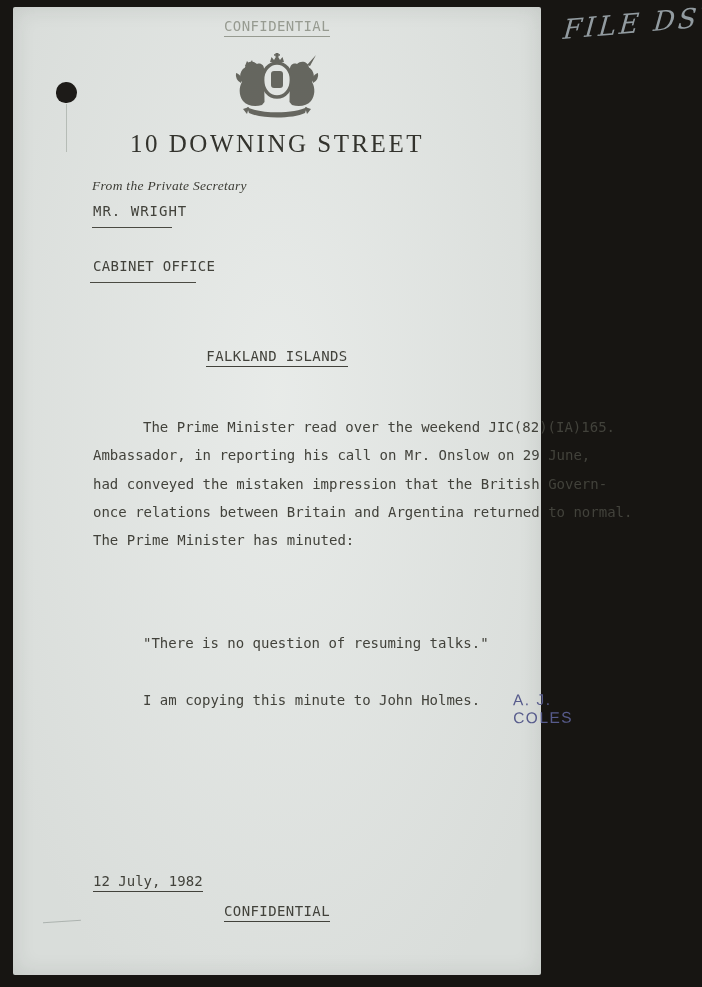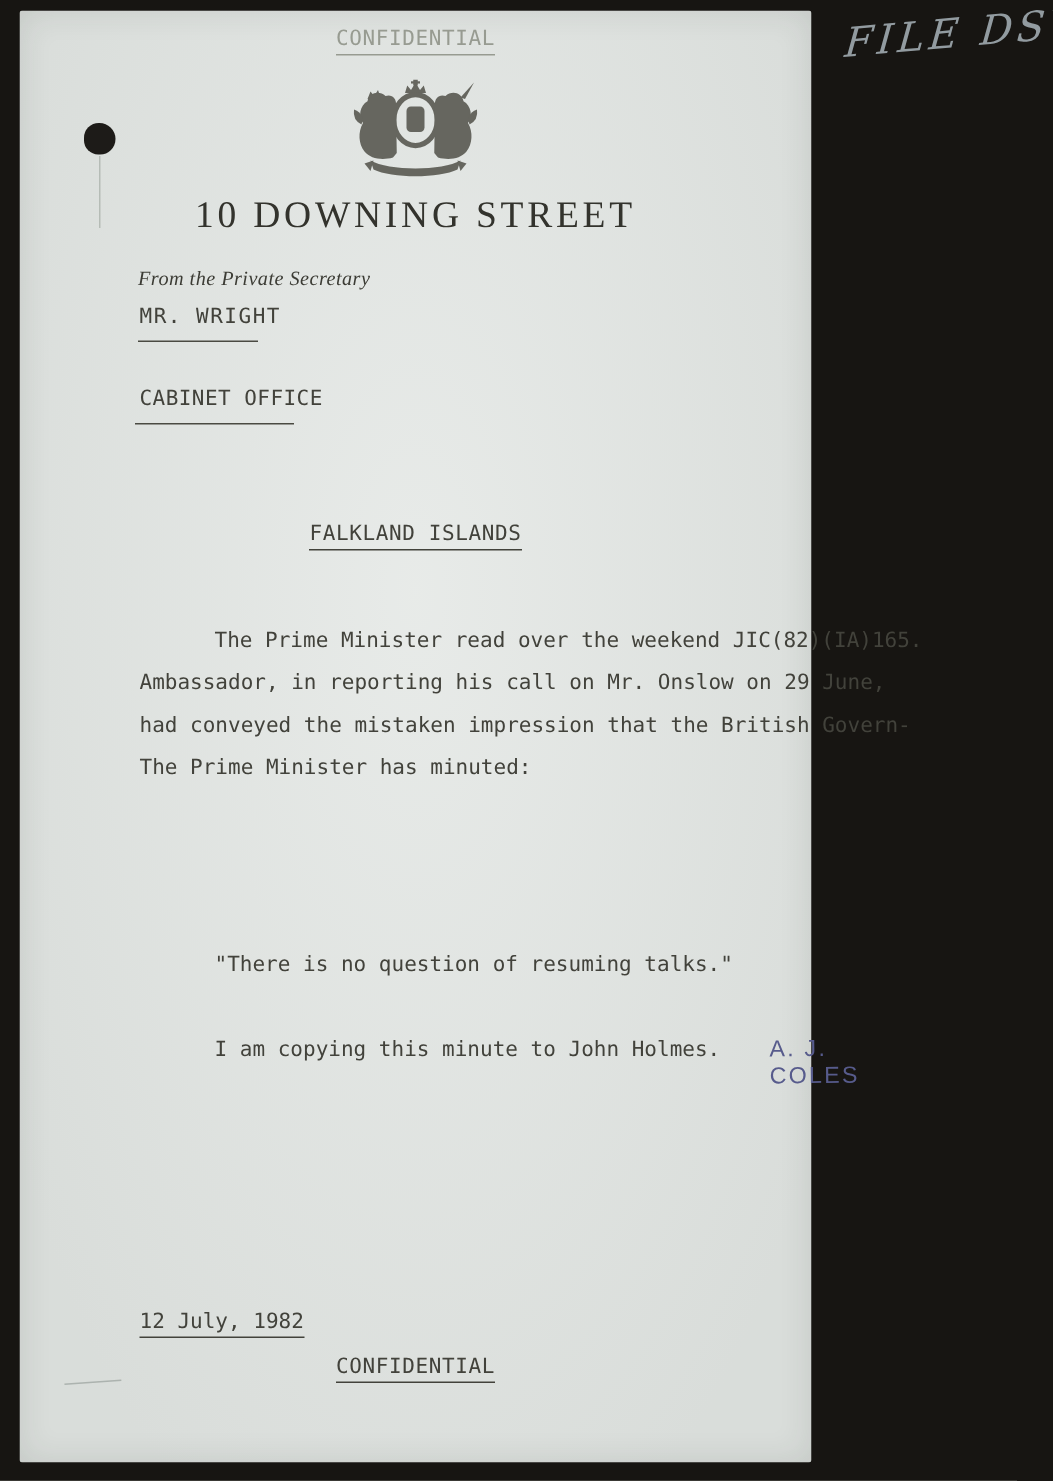--- a/index.html
+++ b/index.html
@@ -155,20 +155,21 @@
 
     <div id="recipient-office" class="abs type">CABINET OFFICE</div>
     <div id="office-rule" class="abs"></div>
 
     <div id="subject" class="abs center type"><span>FALKLAND ISLANDS</span></div>
 
     <div id="body-block" class="abs">
       <div class="body-line type indent">The Prime Minister read over the weekend JIC(82)(IA)165.</div>
       <div class="body-line type">Ambassador, in reporting his call on Mr. Onslow on 29 June,</div>
       <div class="body-line type">had conveyed the mistaken impression that the British Govern-</div>
+      <div class="body-line type">once relations between Britain and Argentina returned to normal.</div>
       <div class="body-line type">The Prime Minister has minuted:</div>
     </div>
 
     <div id="quote-line" class="abs type indent">"There is no question of resuming talks."</div>
 
     <div id="closing-line" class="abs type indent">I am copying this minute to John Holmes.</div>
 
     <div id="signature-stamp" class="abs">A. J. COLES</div>
 
     <div id="date" class="abs type"><span>12 July, 1982</span></div>

